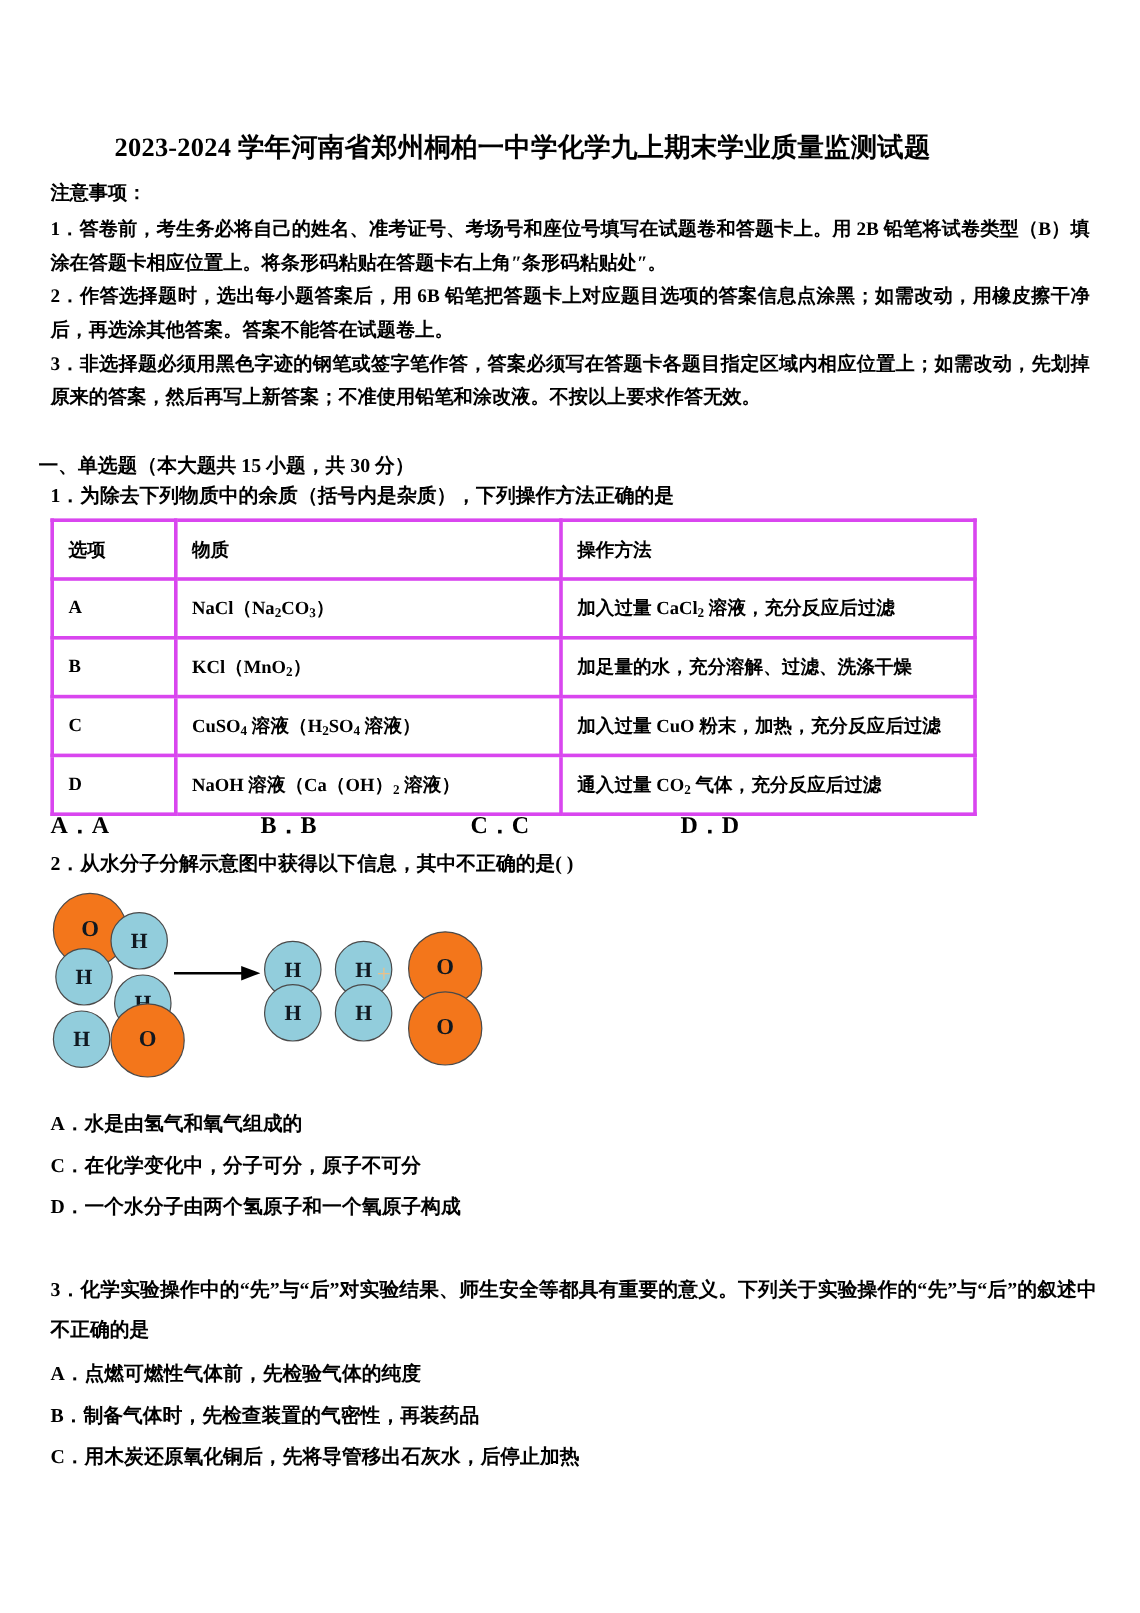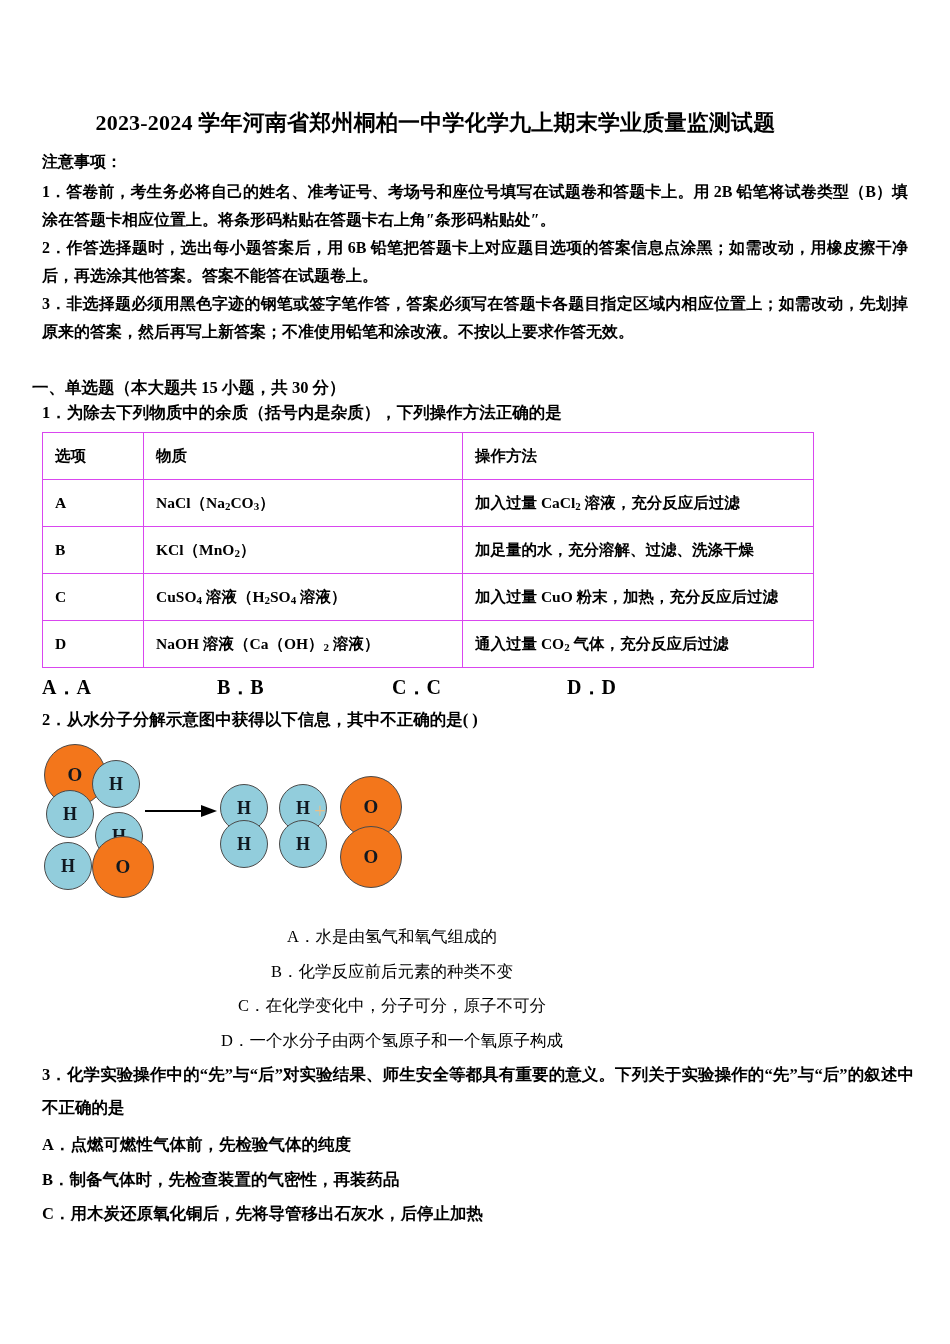--- a/index.html
+++ b/index.html
@@ -69,21 +69,21 @@
     position: absolute;
     left: 42px;
     top: 432px;
     width: 772px;
     border-collapse: collapse;
     table-layout: fixed;
     font-size: 15.5px;
     font-weight: bold;
   }
   table.opt-table td {
-    border: 1px solid #d946ef;
+    border: 3px solid #d946ef;
     padding: 9px 10px 9px 12px;
     vertical-align: middle;
     height: 28px;
   }
   table.opt-table td.c-opt { width: 78px; }
   table.opt-table td.c-sub { width: 296px; }
   table.opt-table td.c-met { width: auto; }
   .ansrow {
     position: absolute;
     left: 42px;
@@ -144,23 +144,22 @@
     color: #E8C08A;
     font-weight: normal;
     line-height: 14px;
   }
   .q2-opts {
     position: absolute;
     left: 42px;
     top: 920px;
     width: 700px;
     font-size: 16.5px;
-    font-weight: normal;
+    font-weight: bold;
     line-height: 34.5px;
-    text-align: center;
   }
   .q2-opts div { margin: 0; }
   .q3-stem {
     position: absolute;
     left: 42px;
     top: 1058px;
     width: 872px;
     font-size: 16.5px;
     font-weight: bold;
     line-height: 33px;
@@ -257,21 +256,20 @@
     <div class="atom h" style="left:237px; top:78px; width:48px; height:48px; font-size:18px;">H</div>
 
     <div class="plus-sign">+</div>
 
     <div class="atom o" style="left:298px; top:34px; width:62px; height:62px; font-size:19px;">O</div>
     <div class="atom o" style="left:298px; top:84px; width:62px; height:62px; font-size:19px;">O</div>
   </div>
 
   <div class="q2-opts">
     <div>A．水是由氢气和氧气组成的</div>
-    <div>B．化学反应前后元素的种类不变</div>
     <div>C．在化学变化中，分子可分，原子不可分</div>
     <div>D．一个水分子由两个氢原子和一个氧原子构成</div>
   </div>
 
   <div class="q3-stem">3．化学实验操作中的“先”与“后”对实验结果、师生安全等都具有重要的意义。下列关于实验操作的“先”与“后”的叙述中不正确的是</div>
 
   <div class="q3-opts">
     <div>A．点燃可燃性气体前，先检验气体的纯度</div>
     <div>B．制备气体时，先检查装置的气密性，再装药品</div>
     <div>C．用木炭还原氧化铜后，先将导管移出石灰水，后停止加热</div>

